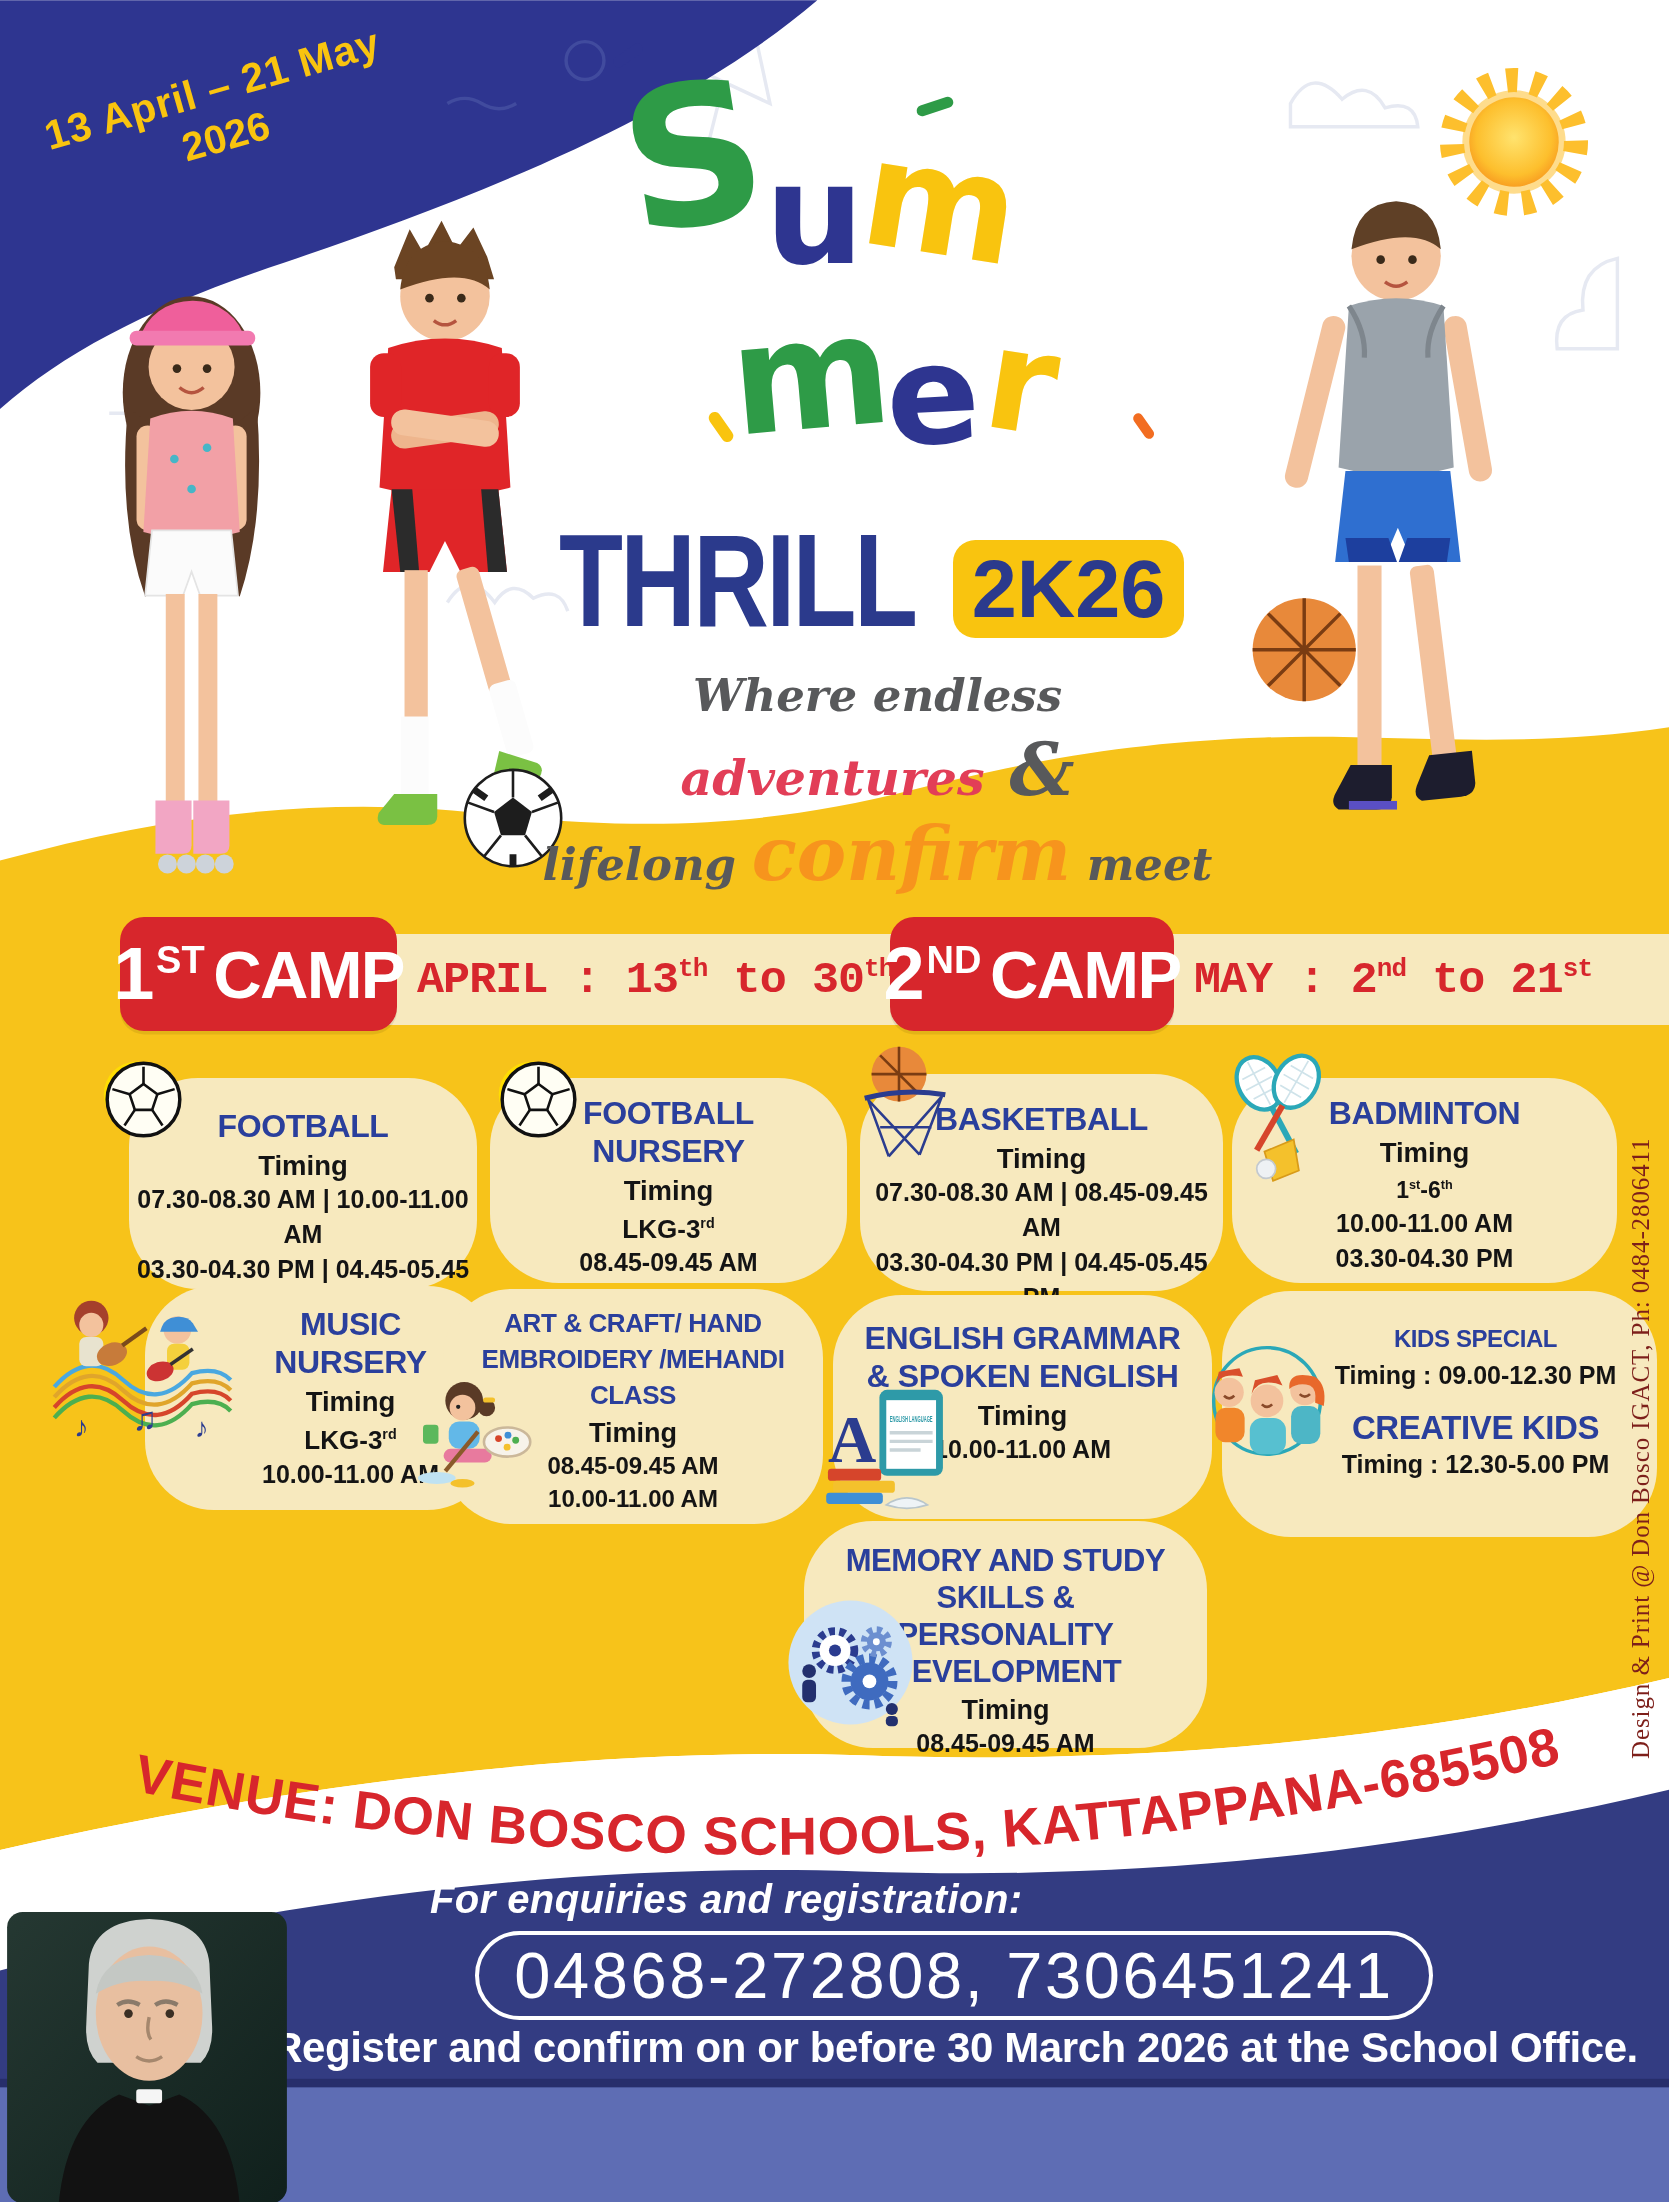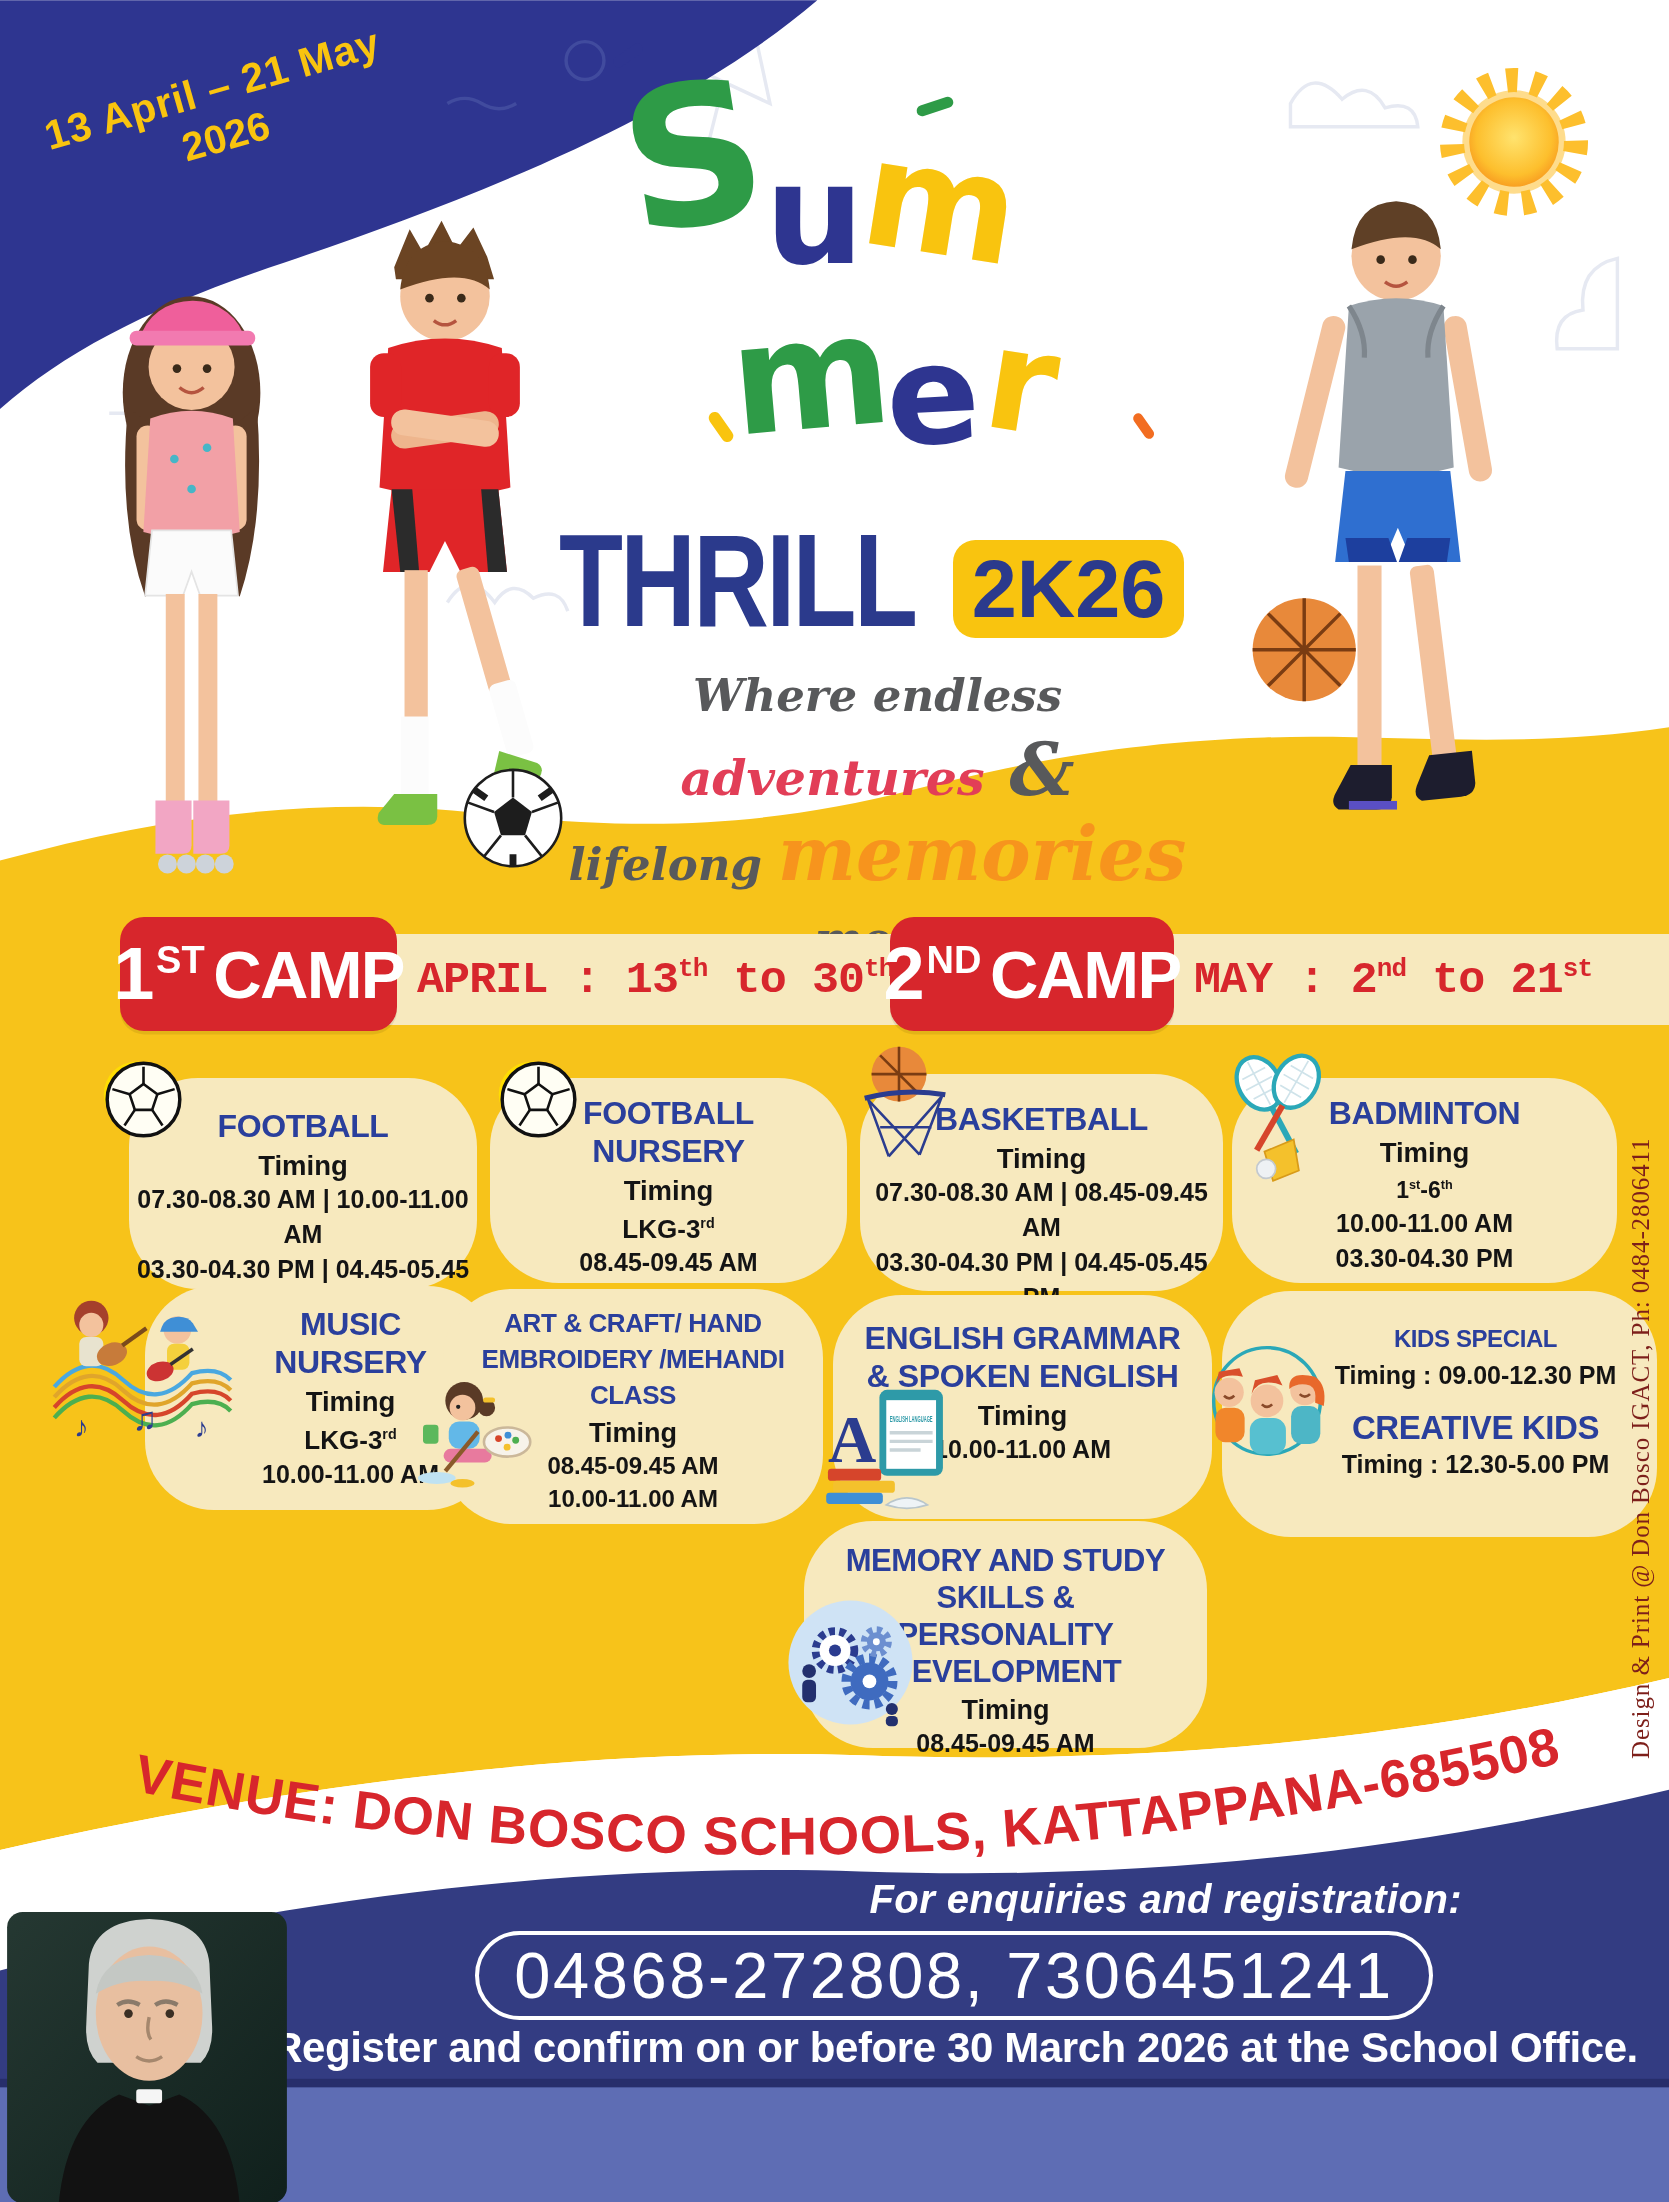--- a/index.html
+++ b/index.html
@@ -50,21 +50,21 @@
   .cb-word{font-size:67px;font-weight:900;letter-spacing:-1.7px;}
 
   
   .pill{position:absolute;background:#f7e9be;border-radius:69px;text-align:center;color:#141414;}
   .ctitle{color:#2a3f9c;font-weight:800;font-size:32px;line-height:38px;letter-spacing:-0.4px;margin:0 auto;}
   .ctiming{font-size:27.5px;font-weight:800;margin-top:5.2px;}
   .cline{font-size:25px;font-weight:700;line-height:35px;}
   .cgrade{font-size:26px;font-weight:700;line-height:33px;}
 
   
-  .enquiries{left:430px;top:1877px;width:1032px;text-align:right;color:#fff;
+  .enquiries{left:430px;top:1877px;width:1032px;text-align:left;color:#fff;
              font-style:italic;font-weight:700;font-size:40px;letter-spacing:0.4px;}
   .phonebox{left:475px;top:1931px;width:950px;height:81px;border:4.3px solid #fff;border-radius:45px;
             display:flex;align-items:center;justify-content:center;color:#fff;
             font-size:65px;font-weight:500;letter-spacing:2.6px;}
   .register{left:241px;top:2024px;width:1428px;text-align:center;color:#fff;font-weight:700;font-size:42px;letter-spacing:-0.4px;}
   .holidaysbar{left:293px;top:2102px;width:1377px;text-align:center;color:#e8f1fa;font-size:46px;letter-spacing:1.7px;}
   .hol-b{font-weight:700;}
   .hol-r{font-weight:400;}
 
   .credit{right:13.8px;top:1226px;height:533px;display:flex;align-items:center;
@@ -216,21 +216,21 @@
     <i class="accent acc2"></i>
     <i class="accent acc3"></i>
     <i class="accent acc4"></i>
   </div>
 
   <div class="abs thrill">THRILL</div>
   <div class="abs badge2k">2K26</div>
 
   <div class="abs tagline">
     <div><span class="tg-n">Where endless </span><span class="tg-adv">adventures</span><span class="tg-amp"> &amp;</span></div>
-    <div><span class="tg-n">lifelong </span><span class="tg-mem">memories</span><span class="tg-n"> meet</span></div>
+    <div><span class="tg-n">lifelong </span><span class="tg-mem">confirm</span><span class="tg-n"> meet</span></div>
   </div>
 
   <div class="abs camp-bar" style="left:245px;top:934px;width:595px;height:91px;padding-left:172px;">
     <div class="camp-dates"><span>APRIL : </span><span>13</span><sup>th</sup><span> to </span><span>30</span><sup>th</sup></div>
   </div>
   <div class="abs camp-badge" style="left:120px;top:917px;width:277px;height:114px;">
     <span class="cb-num">1</span>
       <span class="cb-ord">ST</span>
       <span class="cb-word">CAMP</span>
   </div>

